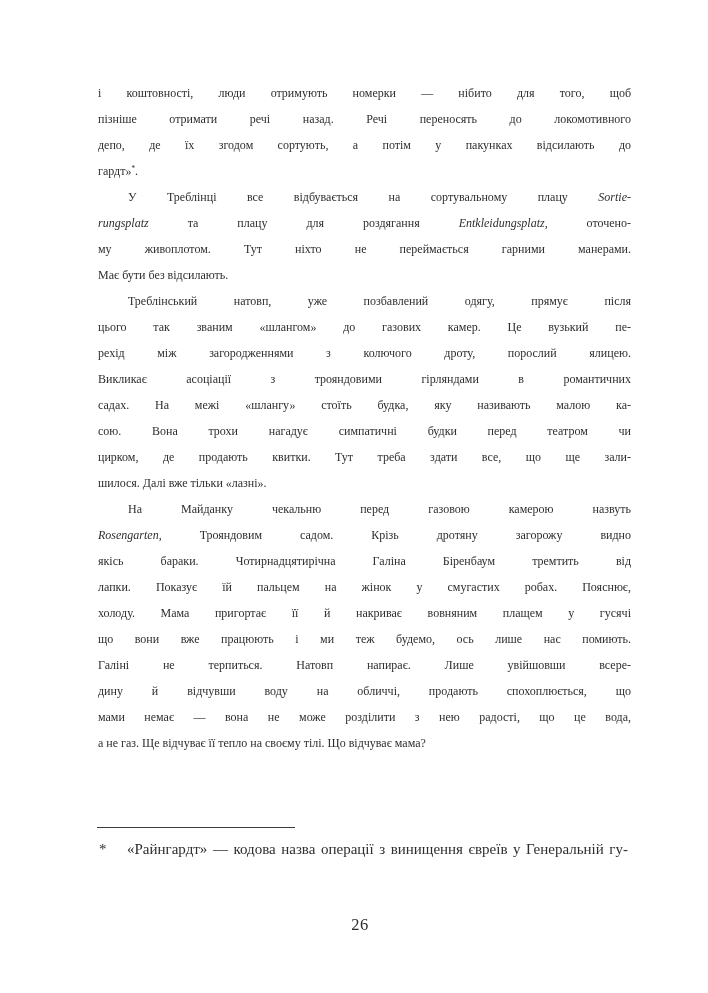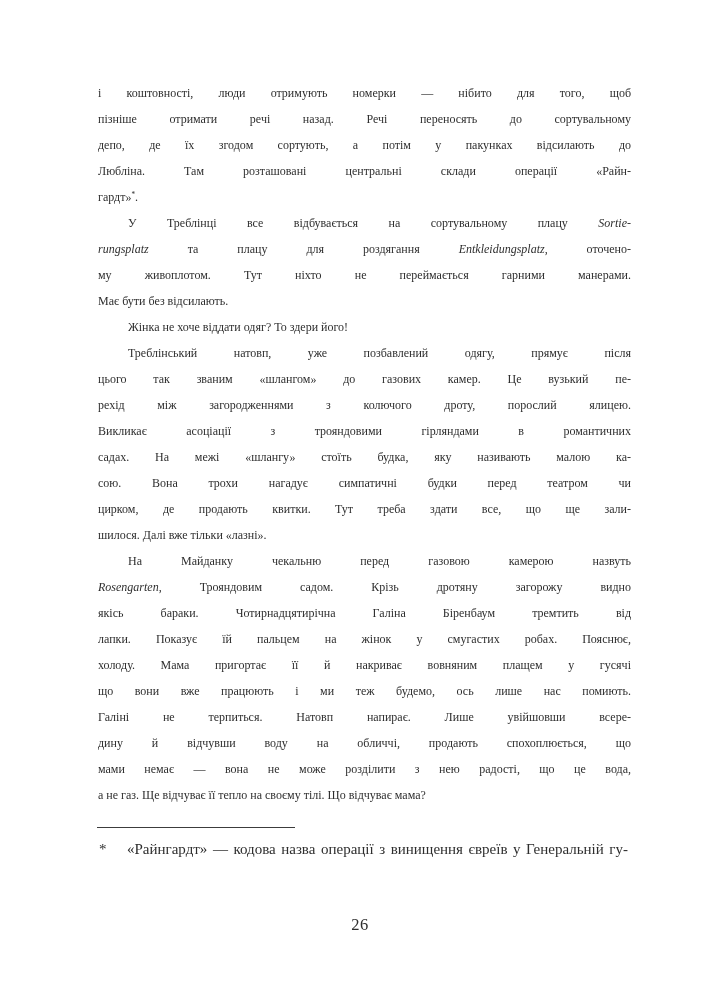--- a/index.html
+++ b/index.html
@@ -72,29 +72,27 @@
     font-size: 16.5px;
     letter-spacing: 0.5px;
   }
 </style>
 </head>
 <body>
 
 <div class="page" style="color: rgb(46, 46, 46); background: rgb(255, 255, 255);">
   <div class="body-text">
       <div class="line"><span>і коштовності, люди отримують номерки — нібито для того, щоб</span></div>
-      <div class="line"><span>пізніше отримати речі назад. Речі переносять до сортувальному</span></div>
+      <div class="line"><span>пізніше отримати речі назад. Речі переносять до локомотивного</span></div>
       <div class="line"><span>депо, де їх згодом сортують, а потім у пакунках відсилають до</span></div>
-      <div class="line"><span>Любліна. Там розташовані центральні склади операції «Райн-</span></div>
       <div class="line last"><span>гардт»</span><sup class="fn-ref">*</sup><span>.</span></div>
       <div class="line indent"><span>У Треблінці все відбувається на сортувальному плацу </span><i>Sortie-</i></div>
       <div class="line"><i>rungsplatz</i><span> та плацу для роздягання </span><i>Entkleidungsplatz</i><span>, оточено-</span></div>
       <div class="line"><span>му живоплотом. Тут ніхто не переймається гарними манерами.</span></div>
       <div class="line last"><span>Має бути без відсилають.</span></div>
-      <div class="line last indent"><span>Жінка не хоче віддати одяг? То здери його!</span></div>
       <div class="line indent"><span>Треблінський натовп, уже позбавлений одягу, прямує після</span></div>
       <div class="line"><span>цього так званим «шлангом» до газових камер. Це вузький пе-</span></div>
       <div class="line"><span>рехід між загородженнями з колючого дроту, порослий ялицею.</span></div>
       <div class="line"><span>Викликає асоціації з трояндовими гірляндами в романтичних</span></div>
       <div class="line"><span>садах. На межі «шлангу» стоїть будка, яку називають малою ка-</span></div>
       <div class="line"><span>сою. Вона трохи нагадує симпатичні будки перед театром чи</span></div>
       <div class="line"><span>цирком, де продають квитки. Тут треба здати все, що ще зали-</span></div>
       <div class="line last"><span>шилося. Далі вже тільки «лазні».</span></div>
       <div class="line indent"><span>На Майданку чекальню перед газовою камерою назвуть</span></div>
       <div class="line"><i>Rosengarten</i><span>, Трояндовим садом. Крізь дротяну загорожу видно</span></div>

